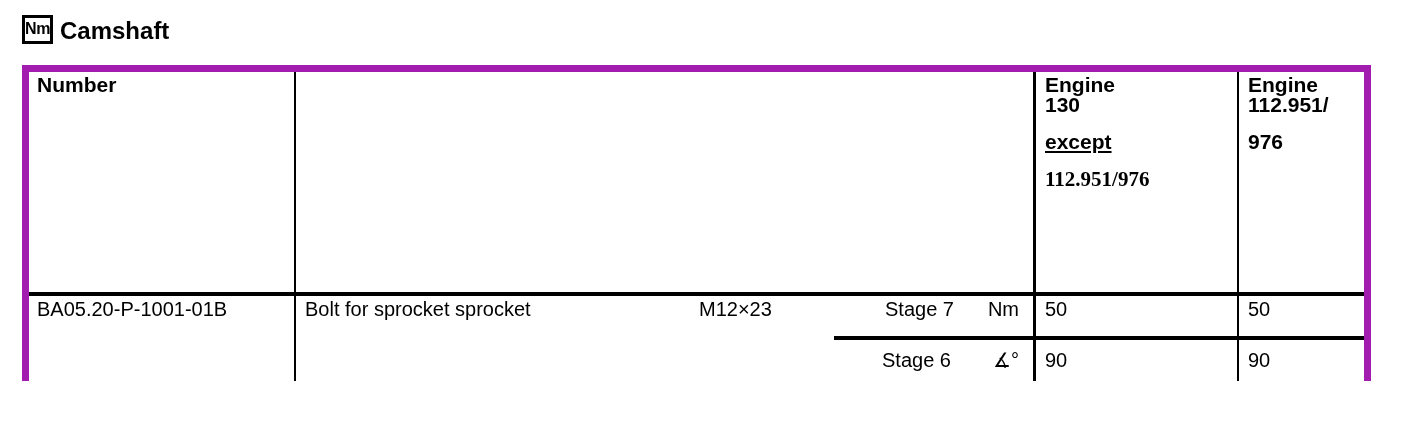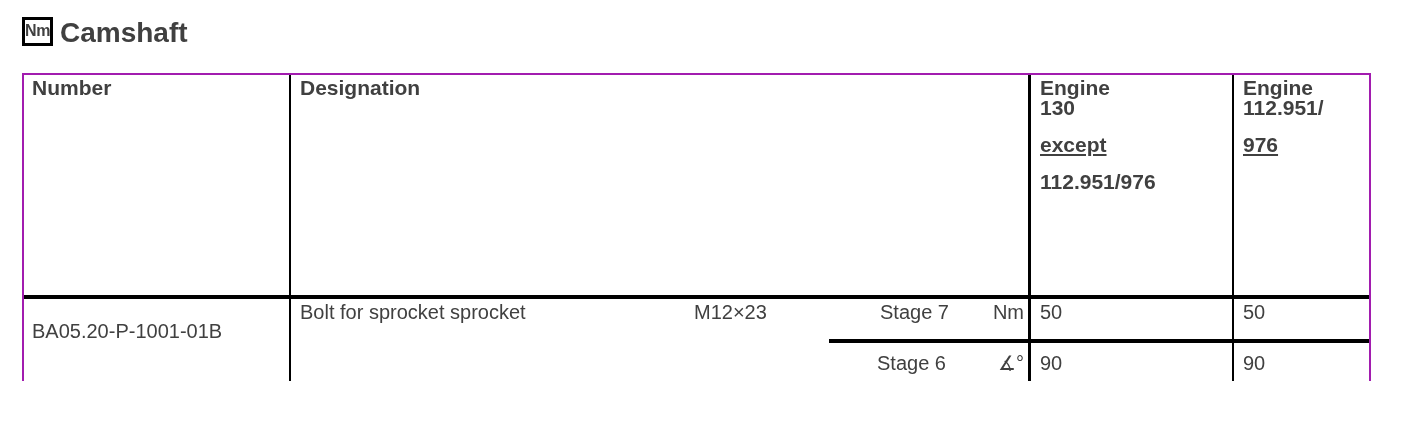--- a/index.html
+++ b/index.html
@@ -2,43 +2,43 @@
 <html><head>
 <meta charset="utf-8">
 <style>
   * { margin: 0; padding: 0; box-sizing: border-box; }
   html, body { background: #ffffff; }
   .page {
     position: relative;
     width: 1408px;
     height: 381px;
     background: #ffffff;
-    color: #404040;
+    color: #000000;
     font-family: "Liberation Sans", "DejaVu Sans", sans-serif;
     overflow: hidden;
   }
 
   
   .title-row { position: absolute; left: 22px; top: 13px; display: flex; align-items: center; }
   .nm-badge {
     display: inline-flex; align-items: center; justify-content: center;
     width: 31px; height: 29px;
     border: 3px solid #000;
     font-weight: bold; font-size: 16px; letter-spacing: -0.5px;
   }
   .page-title {
     margin-left: 7px; margin-top: 4px;
-    font-weight: bold; font-size: 28px; text-align: center;
+    font-weight: bold; font-size: 24px; text-align: center;
   }
 
   
   .spec-table {
-    position: absolute; left: 22px; top: 73px;
+    position: absolute; left: 22px; top: 65px;
     width: 1349px; height: 339px;
-    border: 2px solid #a21caf;
+    border: 7px solid #a21caf;
   }
   .vline { position: absolute; top: 0; bottom: 0; width: 2px; background: #000; }
   .vline.v1 { left: 265px; }
   .vline.v2 { left: 1004px; width: 3px; }
   .vline.v3 { left: 1208px; }
   .hline { position: absolute; left: 0; right: 0; height: 4px; background: #000; }
   .hline.header-sep { top: 220px; }
   .hline.stage-sep  { top: 264px; left: 805px; }
 
   
@@ -59,37 +59,36 @@
 
   <div class="spec-table">
 
     <div class="vline v1"></div>
     <div class="vline v2"></div>
     <div class="vline v3"></div>
     <div class="hline header-sep"></div>
     <div class="hline stage-sep"></div>
 
     <div class="t th" style="left:8px; top:2px;">Number</div>
-    <div class="t th" style="left:276px; top:2px;">Designation</div>
 
     <div>
       <div class="t th" style="left:1016px; top:2px;">Engine</div>
       <div class="t th" style="left:1016px; top:22px;">130</div>
       <div class="t th" style="left:1016px; top:59px;text-decoration:underline;">except</div>
-      <div class="t th" style="left:1016px; top:96px;">112.951/976</div>
+      <div class="t th" style="left:1016px; top:96px;font-family:Liberation Serif, serif;">112.951/976</div>
     </div>
 
     <div>
       <div class="t th" style="left:1219px; top:2px;">Engine</div>
       <div class="t th" style="left:1219px; top:22px;">112.951/</div>
-      <div class="t th" style="left:1219px; top:59px;text-decoration:underline;">976</div>
+      <div class="t th" style="left:1219px; top:59px;">976</div>
     </div>
 
     <div>
-      <div class="t" style="left:8px; top:226px;margin-top:19px;">BA05.20-P-1001-01B</div>
+      <div class="t" style="left:8px; top:226px;">BA05.20-P-1001-01B</div>
       <div class="t" style="left:276px; top:226px;">Bolt for sprocket sprocket</div>
       <div class="t" style="left:670px; top:226px;">M12×23</div>
 
       <div class="t" style="left:856px; top:226px;">Stage 7</div>
       <div class="t unit right" style="right:345px; top:226px;">Nm</div>
       <div class="t" style="left:1016px; top:226px;">50</div>
       <div class="t" style="left:1219px; top:226px;">50</div>
 
       <div class="t" style="left:853px; top:277px;">Stage 6</div>
       <div class="t unit right" style="right:345px; top:277px;">∡°</div>

